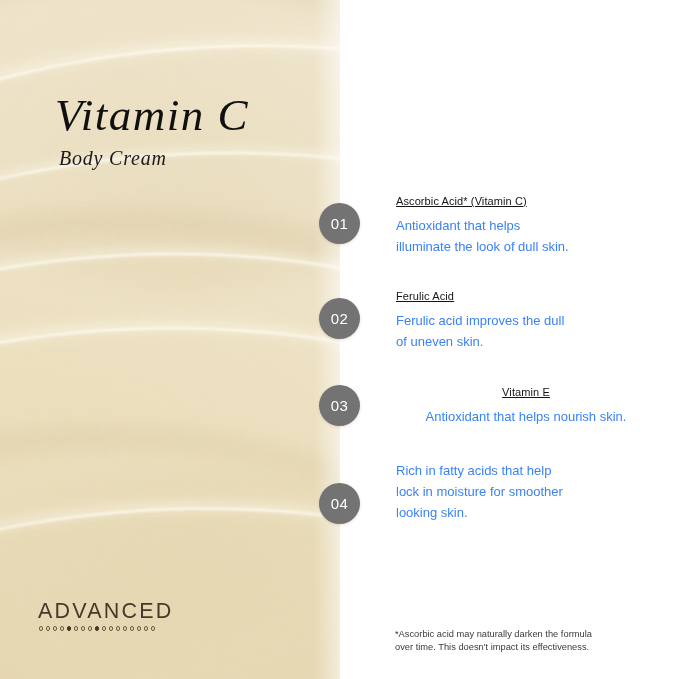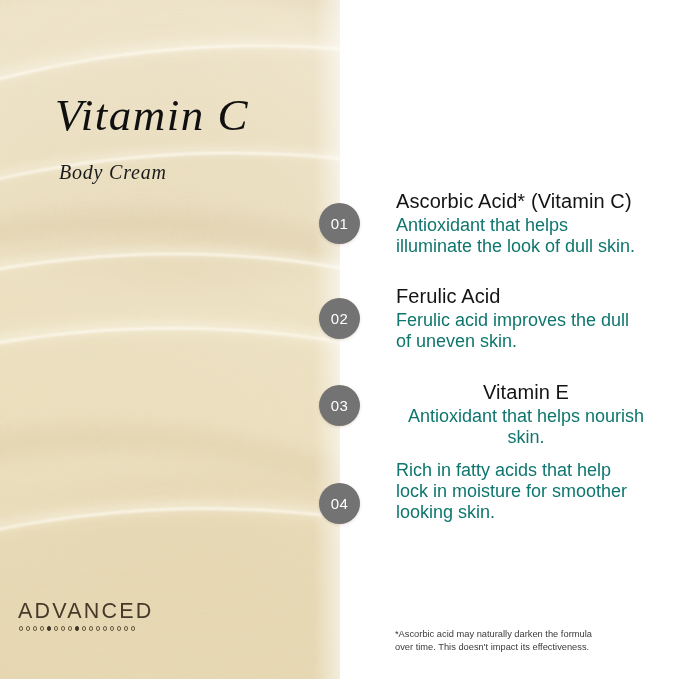--- a/index.html
+++ b/index.html
@@ -90,21 +90,21 @@
     margin-top: 16px;
   }
   #product-subtitle {
     font-family: "Liberation Serif", "DejaVu Serif", serif;
     font-style: italic;
     font-weight: 400;
     font-size: 20px;
     line-height: 24px;
     letter-spacing: 0.8px;
     color: #1a1a1a;
-    margin-top: 20px;
+    margin-top: 6px;
     margin-left: 4px;
   }
 
   
   .ingredient {
     position: absolute;
     left: 0;
     width: 679px;
   }
   .badge {
@@ -123,32 +123,33 @@
     justify-content: center;
     box-shadow: 0 1px 3px rgba(120,60,30,0.18);
   }
   .ing-text {
     position: absolute;
     left: 396px;
     width: 260px;
   }
   .ing-title {
     font-family: "Liberation Sans", sans-serif;
-    font-size: 20px;
+    font-size: 11px;
     font-weight: 400;
     letter-spacing: 0.1px;
     color: #141414;
     line-height: 22px;
     white-space: nowrap;
+    text-decoration: underline;
   }
   .ing-desc {
     font-family: "Liberation Sans", sans-serif;
-    font-size: 18px;
-    font-weight: 400;
-    color: #0f766e;
+    font-size: 13px;
+    font-weight: 400;
+    color: #3b82f6;
     line-height: 21px;
     margin-top: 3px;
     white-space: pre-line;
   }
 
   
   #footnote {
     position: absolute;
     left: 395px;
     top: 628px;
@@ -156,21 +157,21 @@
     font-family: "Liberation Sans", sans-serif;
     font-size: 9.3px;
     line-height: 12.5px;
     color: #3a3a3a;
     white-space: pre-line;
   }
 
   
   #logo {
     position: absolute;
-    left: 18px;
+    left: 38px;
     top: 600px;
     width: 170px;
     color: #3a3024;
   }
   .logo-word {
     font-family: "Liberation Sans", sans-serif;
     font-weight: 400;
     font-size: 21.5px;
     letter-spacing: 2.2px;
     line-height: 23px;

